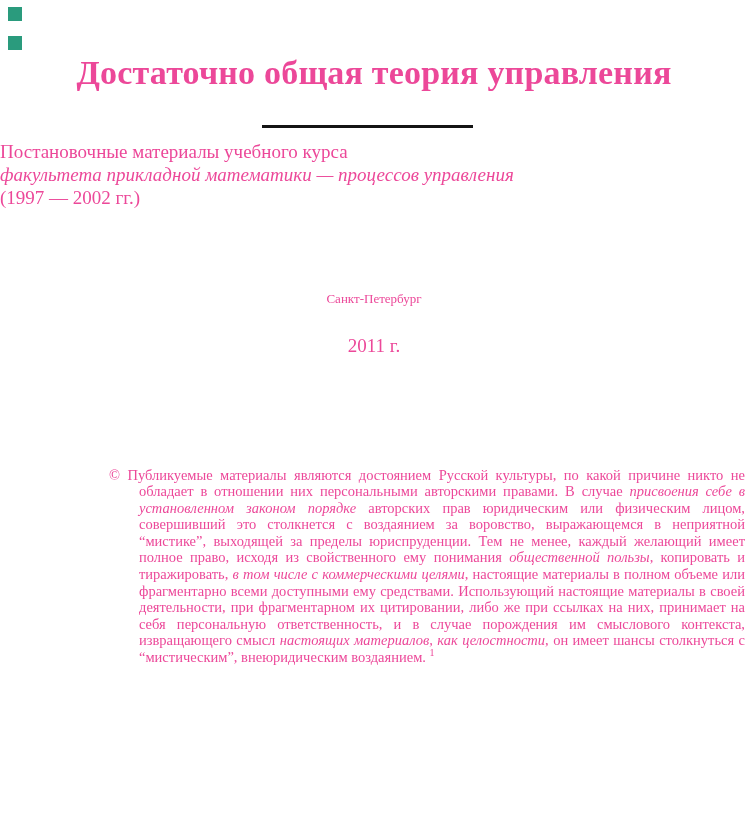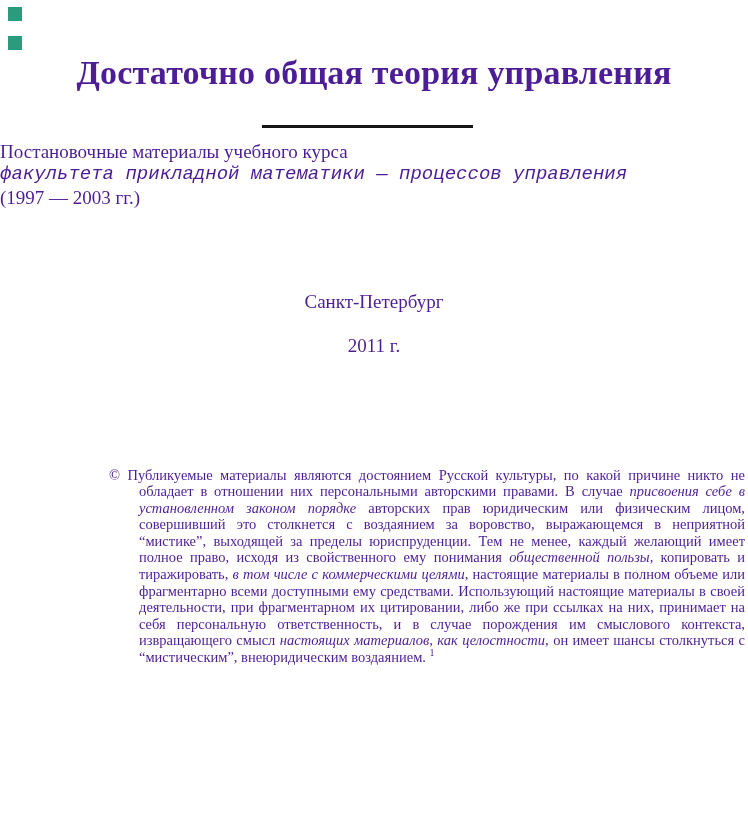--- a/index.html
+++ b/index.html
@@ -2,21 +2,21 @@
 <html><head>
 <meta charset="utf-8">
 <style>
   html, body { margin: 0; padding: 0; background: #ffffff; }
   .page {
     position: relative;
     width: 748px;
     height: 820px;
     background: #ffffff;
     font-family: "Liberation Serif", "DejaVu Serif", serif;
-    color: #4c1d95;
+    color: #ec4899;
     overflow: hidden;
   }
   .corner-marker {
     position: absolute;
     left: 8px;
     width: 14px;
     height: 14px;
   }
   .corner-marker.m1 { top: 7px; }
   .corner-marker.m2 { top: 36px; }
@@ -41,28 +41,28 @@
   }
   .subtitle-block {
     position: absolute;
     top: 140px;
     left: 0;
     width: 100%;
     text-align: left;
     font-size: 19px;
     line-height: 23px;
   }
-  .italic { font-style: italic; font-family: Liberation Mono, monospace; }
+  .italic { font-style: italic; }
   .imprint-city {
     position: absolute;
     top: 291px;
     left: 0;
     width: 100%;
     text-align: center;
-    font-size: 19px;
+    font-size: 13px;
   }
   .imprint-year {
     position: absolute;
     top: 335px;
     left: 0;
     width: 100%;
     text-align: center;
     font-size: 19px;
   }
   .copyright-paragraph {
@@ -93,21 +93,21 @@
   <span class="corner-marker m1" style="background-color: rgb(42, 155, 125);"></span>
   <span class="corner-marker m2" style="background-color: rgb(42, 155, 125);"></span>
 
   <div class="doc-title">Достаточно общая теория управления</div>
 
   <div class="title-divider"></div>
 
   <div class="subtitle-block">
     <div>Постановочные материалы учебного курса</div>
     <div class="italic">факультета прикладной математики — процессов управления</div>
-    <div>(1997 — 2003 гг.)</div>
+    <div>(1997 — 2002 гг.)</div>
   </div>
 
   <div class="imprint-city">Санкт-Петербург</div>
 
   <div class="imprint-year">2011 г.</div>
 
   <p class="copyright-paragraph"><span>© Публикуемые материалы являются достоянием Русской культуры, по какой причине никто не обладает в отношении них персональными авторскими правами. В случае </span><span class="it">присвоения себе в установленном законом порядке</span><span> авторских прав юридическим или физическим лицом, совершивший это столкнется с воздаянием за воровство, выражающемся в неприятной “мистике”, выходящей за пределы юриспруденции. Тем не менее, каждый желающий имеет полное право, исходя из свойственного ему понимания </span><span class="it">общественной пользы</span><span>, копировать и тиражировать, </span><span class="it">в том числе с коммерческими целями</span><span>, настоящие материалы в полном объеме или фрагментарно всеми доступными ему средствами. Использующий настоящие материалы в своей деятельности, при фрагментарном их цитировании, либо же при ссылках на них, принимает на себя персональную ответственность, и в случае порождения им смыслового контекста, извращающего смысл </span><span class="it">настоящих материалов, как целостности</span><span>, он имеет шансы столкнуться с “мистическим”, внеюридическим воздаянием. </span><sup>1</sup></p>
 
 </div>
 

